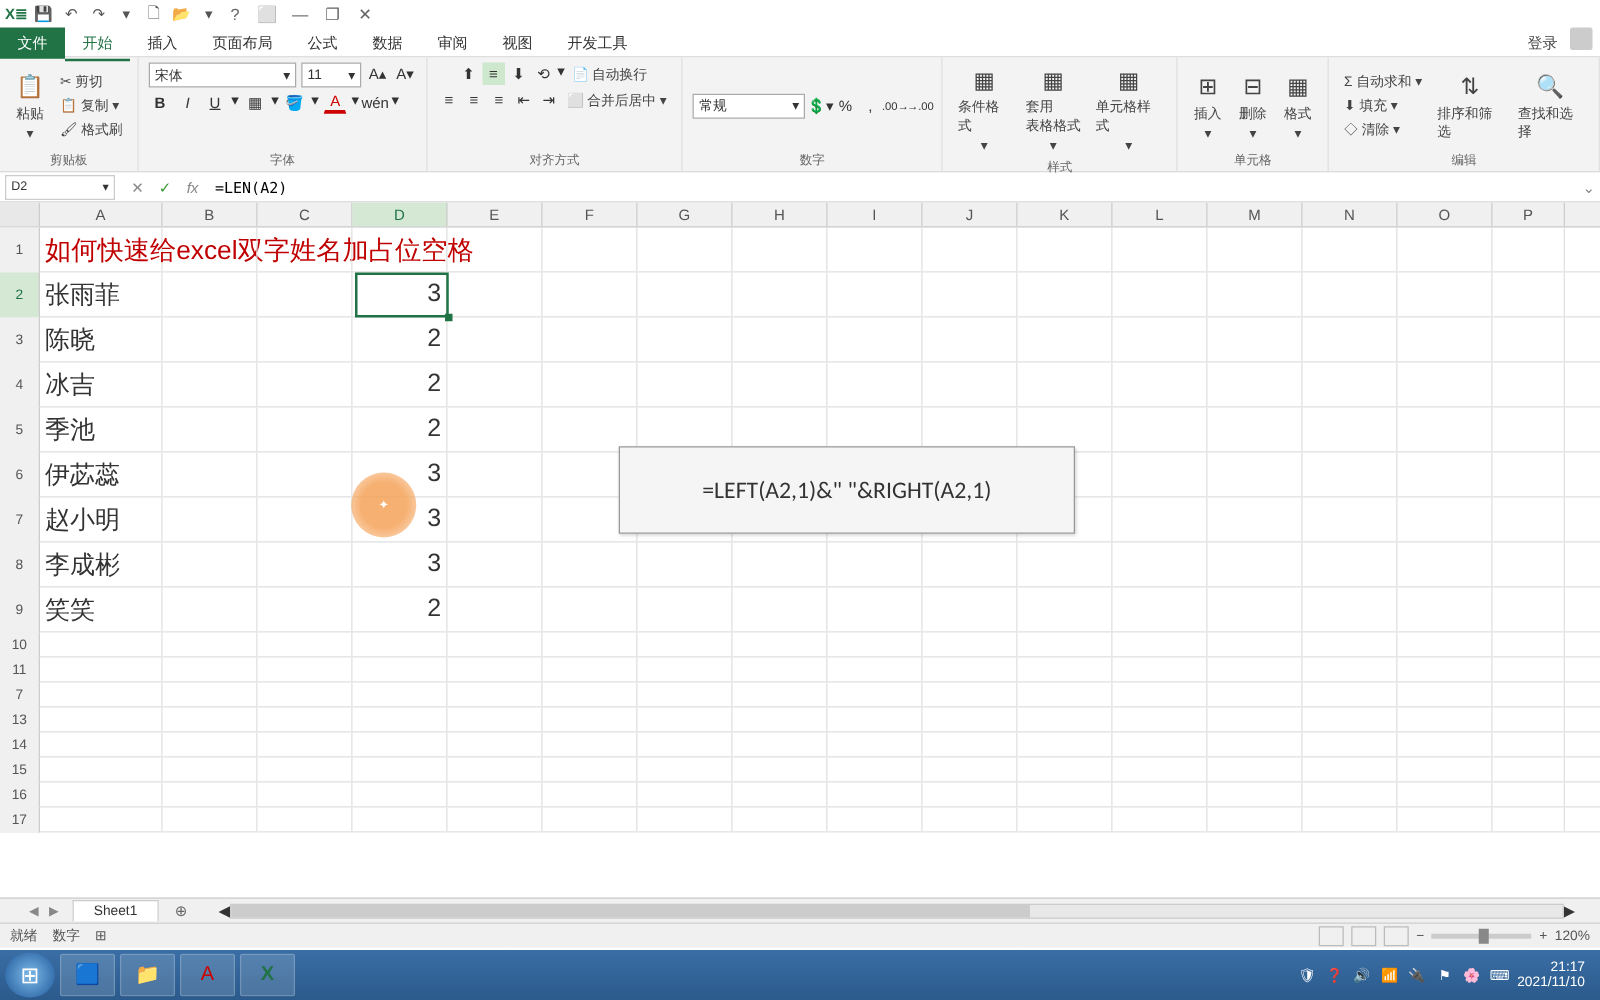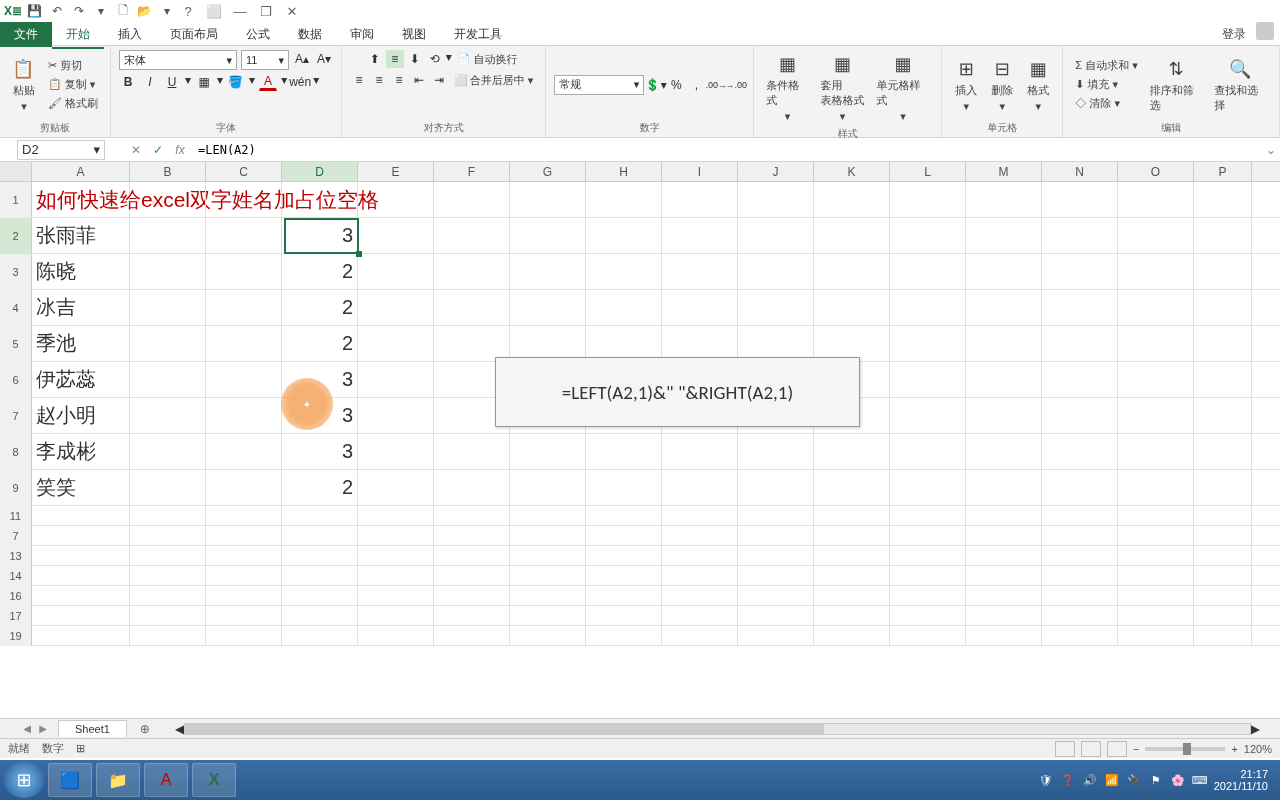--- a/index.html
+++ b/index.html
@@ -31,21 +31,21 @@
 .big-btn { display: flex; flex-direction: column; align-items: center; gap: 2px; padding: 2px 4px; cursor: pointer; font-size: 11px; color: #444; }
 .big-btn .ico { width: 24px; height: 24px; display: inline-flex; align-items: center; justify-content: center; font-size: 18px; }
 .combo { height: 20px; border: 1px solid #aaa; background: #fff; display: flex; align-items: center; padding: 0 4px; font-size: 11px; }
 .combo.w120 { width: 118px; justify-content: space-between; }
 .combo.w50 { width: 48px; justify-content: space-between; }
 .combo.w90 { width: 90px; justify-content: space-between; }
 .ico-sq { width: 18px; height: 18px; display: inline-flex; align-items: center; justify-content: center; font-size: 12px; border: 1px solid transparent; cursor: pointer; }
 
 
 .formula-row { height: 24px; border-bottom: 1px solid #d4d4d4; display: flex; align-items: center; background: #fff; }
-.namebox { width: 88px; height: 20px; border: 1px solid #ccc; margin: 0 17px; display: flex; align-items: center; padding: 0 4px; font-size: 13px; justify-content: space-between; }
+.namebox { width: 88px; height: 20px; border: 1px solid #ccc; margin: 0 4px; display: flex; align-items: center; padding: 0 4px; font-size: 10px; justify-content: space-between; }
 .fx-btns { display: flex; gap: 2px; padding: 0 4px; }
 .fx-btns span { width: 20px; height: 20px; display: inline-flex; align-items: center; justify-content: center; color: #888; font-size: 12px; cursor: pointer; }
 .fx-label { font-style: italic; font-size: 12px; color: #666; padding: 0 4px; }
 .formula-input { flex: 1; height: 20px; border: none; font-size: 12px; font-family: Consolas, monospace; padding: 0 4px; outline: none; }
 .formula-expand { width: 18px; text-align: center; color: #888; cursor: pointer; }
 
 
 .grid-area { position: relative; height: 556px; overflow: hidden; }
 .col-headers { display: flex; height: 20px; background: #f0f0f0; border-bottom: 1px solid #ccc; position: relative; }
 .corner { width: 32px; border-right: 1px solid #ccc; background: #e8e8e8; }
@@ -451,20 +451,39 @@
         <div class="cell colI" style="width: 76px;"></div>
         <div class="cell colJ" style="width: 76px;"></div>
         <div class="cell colK" style="width: 76px;"></div>
         <div class="cell colL" style="width: 76px;"></div>
         <div class="cell colM" style="width: 76px;"></div>
         <div class="cell colN" style="width: 76px;"></div>
         <div class="cell colO" style="width: 76px;"></div>
         <div class="cell colP" style="width: 58px;"></div>
       </div>
       <div class="row normal">
+        <div class="rowh" style="height: 20px;">10</div>
+        <div class="cell colA" style="width: 98px;"></div>
+        <div class="cell colB" style="width: 76px;"></div>
+        <div class="cell colC" style="width: 76px;"></div>
+        <div class="cell colD num" style="width: 76px;"></div>
+        <div class="cell colE" style="width: 76px;"></div>
+        <div class="cell colF" style="width: 76px;"></div>
+        <div class="cell colG" style="width: 76px;"></div>
+        <div class="cell colH" style="width: 76px;"></div>
+        <div class="cell colI" style="width: 76px;"></div>
+        <div class="cell colJ" style="width: 76px;"></div>
+        <div class="cell colK" style="width: 76px;"></div>
+        <div class="cell colL" style="width: 76px;"></div>
+        <div class="cell colM" style="width: 76px;"></div>
+        <div class="cell colN" style="width: 76px;"></div>
+        <div class="cell colO" style="width: 76px;"></div>
+        <div class="cell colP" style="width: 58px;"></div>
+      </div>
+      <div class="row normal">
         <div class="rowh" style="height: 20px;">11</div>
         <div class="cell colA" style="width: 98px;"></div>
         <div class="cell colB" style="width: 76px;"></div>
         <div class="cell colC" style="width: 76px;"></div>
         <div class="cell colD num" style="width: 76px;"></div>
         <div class="cell colE" style="width: 76px;"></div>
         <div class="cell colF" style="width: 76px;"></div>
         <div class="cell colG" style="width: 76px;"></div>
         <div class="cell colH" style="width: 76px;"></div>
         <div class="cell colI" style="width: 76px;"></div>
@@ -527,59 +546,59 @@
         <div class="cell colI" style="width: 76px;"></div>
         <div class="cell colJ" style="width: 76px;"></div>
         <div class="cell colK" style="width: 76px;"></div>
         <div class="cell colL" style="width: 76px;"></div>
         <div class="cell colM" style="width: 76px;"></div>
         <div class="cell colN" style="width: 76px;"></div>
         <div class="cell colO" style="width: 76px;"></div>
         <div class="cell colP" style="width: 58px;"></div>
       </div>
       <div class="row normal">
+        <div class="rowh" style="height: 20px;">15</div>
+        <div class="cell colA" style="width: 98px;"></div>
+        <div class="cell colB" style="width: 76px;"></div>
+        <div class="cell colC" style="width: 76px;"></div>
+        <div class="cell colD num" style="width: 76px;"></div>
+        <div class="cell colE" style="width: 76px;"></div>
+        <div class="cell colF" style="width: 76px;"></div>
+        <div class="cell colG" style="width: 76px;"></div>
+        <div class="cell colH" style="width: 76px;"></div>
+        <div class="cell colI" style="width: 76px;"></div>
+        <div class="cell colJ" style="width: 76px;"></div>
+        <div class="cell colK" style="width: 76px;"></div>
+        <div class="cell colL" style="width: 76px;"></div>
+        <div class="cell colM" style="width: 76px;"></div>
+        <div class="cell colN" style="width: 76px;"></div>
+        <div class="cell colO" style="width: 76px;"></div>
+        <div class="cell colP" style="width: 58px;"></div>
+      </div>
+      <div class="row normal">
         <div class="rowh" style="height: 20px;">16</div>
         <div class="cell colA" style="width: 98px;"></div>
         <div class="cell colB" style="width: 76px;"></div>
         <div class="cell colC" style="width: 76px;"></div>
         <div class="cell colD num" style="width: 76px;"></div>
         <div class="cell colE" style="width: 76px;"></div>
         <div class="cell colF" style="width: 76px;"></div>
         <div class="cell colG" style="width: 76px;"></div>
         <div class="cell colH" style="width: 76px;"></div>
         <div class="cell colI" style="width: 76px;"></div>
         <div class="cell colJ" style="width: 76px;"></div>
         <div class="cell colK" style="width: 76px;"></div>
         <div class="cell colL" style="width: 76px;"></div>
         <div class="cell colM" style="width: 76px;"></div>
         <div class="cell colN" style="width: 76px;"></div>
         <div class="cell colO" style="width: 76px;"></div>
         <div class="cell colP" style="width: 58px;"></div>
       </div>
       <div class="row normal">
         <div class="rowh" style="height: 20px;">17</div>
-        <div class="cell colA" style="width: 98px;"></div>
-        <div class="cell colB" style="width: 76px;"></div>
-        <div class="cell colC" style="width: 76px;"></div>
-        <div class="cell colD num" style="width: 76px;"></div>
-        <div class="cell colE" style="width: 76px;"></div>
-        <div class="cell colF" style="width: 76px;"></div>
-        <div class="cell colG" style="width: 76px;"></div>
-        <div class="cell colH" style="width: 76px;"></div>
-        <div class="cell colI" style="width: 76px;"></div>
-        <div class="cell colJ" style="width: 76px;"></div>
-        <div class="cell colK" style="width: 76px;"></div>
-        <div class="cell colL" style="width: 76px;"></div>
-        <div class="cell colM" style="width: 76px;"></div>
-        <div class="cell colN" style="width: 76px;"></div>
-        <div class="cell colO" style="width: 76px;"></div>
-        <div class="cell colP" style="width: 58px;"></div>
-      </div>
-      <div class="row normal">
-        <div class="rowh" style="height: 20px;">19</div>
         <div class="cell colA" style="width: 98px;"></div>
         <div class="cell colB" style="width: 76px;"></div>
         <div class="cell colC" style="width: 76px;"></div>
         <div class="cell colD num" style="width: 76px;"></div>
         <div class="cell colE" style="width: 76px;"></div>
         <div class="cell colF" style="width: 76px;"></div>
         <div class="cell colG" style="width: 76px;"></div>
         <div class="cell colH" style="width: 76px;"></div>
         <div class="cell colI" style="width: 76px;"></div>
         <div class="cell colJ" style="width: 76px;"></div>

